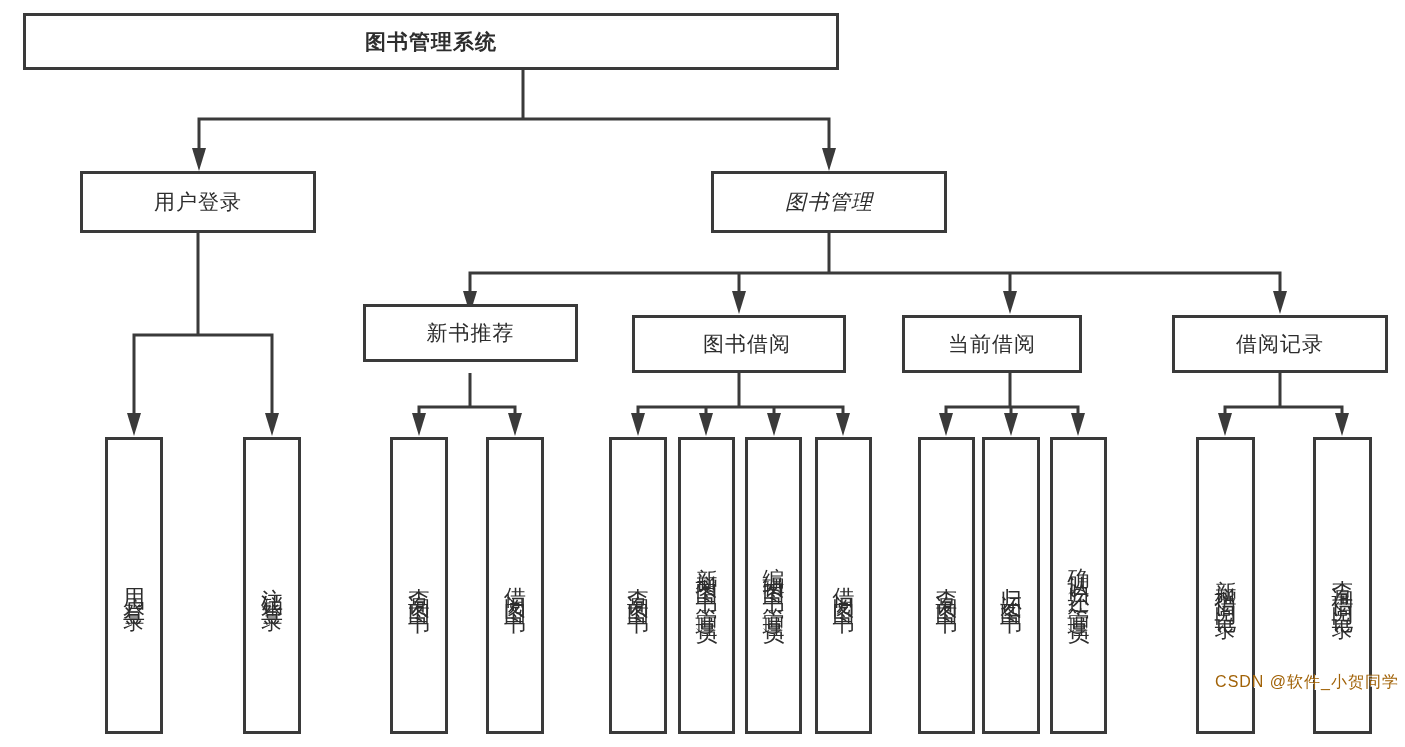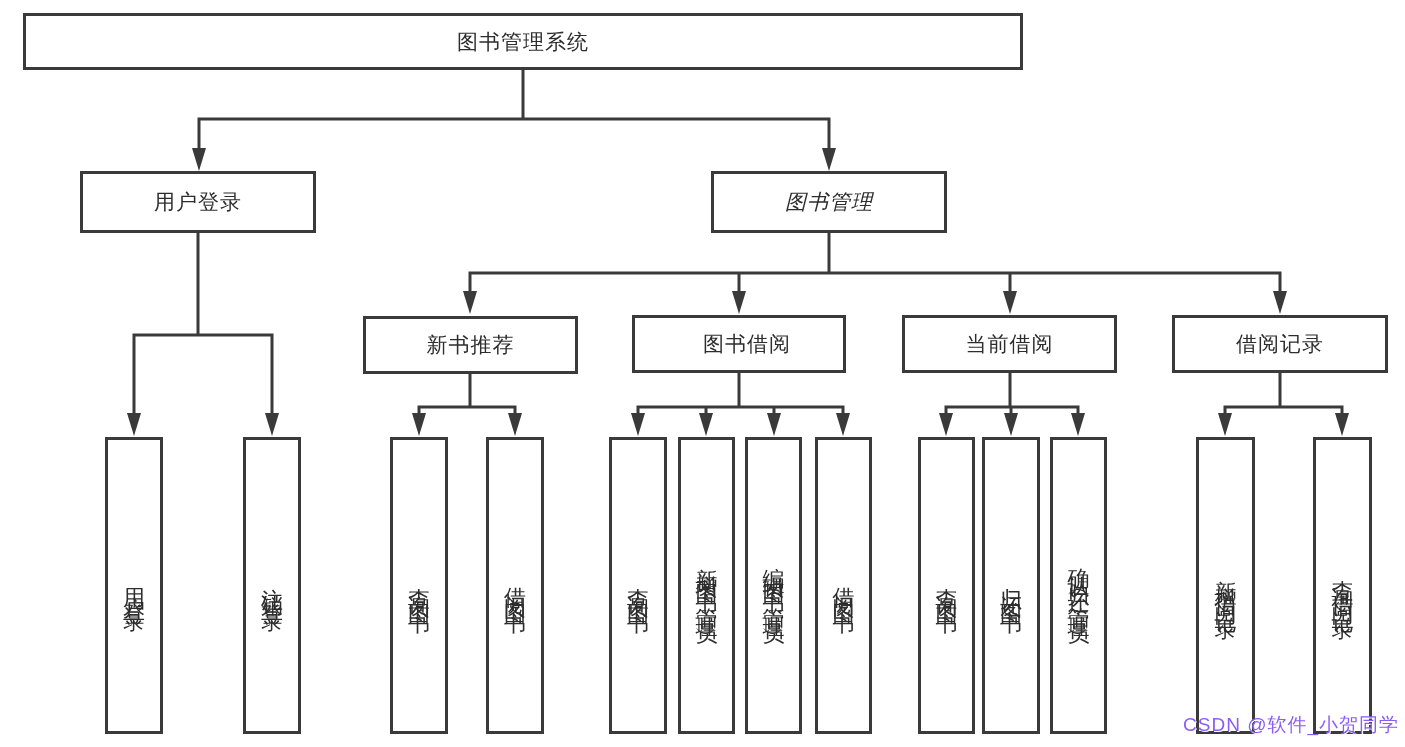--- a/index.html
+++ b/index.html
@@ -37,24 +37,24 @@
     writing-mode: vertical-rl;
     text-orientation: mixed;
     letter-spacing: 8px;
     line-height: 1;
     font-size: 22px;
     white-space: nowrap;
   }
   .hlabel { white-space: nowrap; }
   .watermark {
     position: absolute;
-    top: 712px;
+    top: 672px;
     right: 6px;
-    font-size: 19px;
-    color: #8b5cf6;
+    font-size: 16px;
+    color: #a16207;
     letter-spacing: 1px;
     white-space: nowrap;
     text-shadow: 1px 1px 0 #ffffff;
   }
 </style>
 </head>
 <body>
 
 <div class="canvas">
 
@@ -87,38 +87,38 @@
     <path d="M1010 373 L1010 407 M944.5 407 L1079.5 407 M946 407 L946 415 M1011 407 L1011 415 M1078 407 L1078 415"></path>
     <polygon fill="#3a3a3a" stroke="none" points="939,413 953,413 946,436"></polygon>
     <polygon fill="#3a3a3a" stroke="none" points="1004,413 1018,413 1011,436"></polygon>
     <polygon fill="#3a3a3a" stroke="none" points="1071,413 1085,413 1078,436"></polygon>
 
     <path d="M1280 373 L1280 407 M1223.5 407 L1343.5 407 M1225 407 L1225 415 M1342 407 L1342 415"></path>
     <polygon fill="#3a3a3a" stroke="none" points="1218,413 1232,413 1225,436"></polygon>
     <polygon fill="#3a3a3a" stroke="none" points="1335,413 1349,413 1342,436"></polygon>
   </svg>
 
-  <div class="node" style="left:23px; top:13px; width:1000px; height:57px;">
+  <div class="node" style="left:23px; top:13px; width:816px; height:57px;font-weight:bold;">
     <span class="hlabel">图书管理系统</span>
   </div>
 
   <div class="node" style="left:80px; top:171px; width:236px; height:62px;">
     <span class="hlabel">用户登录</span>
   </div>
   <div class="node" style="left:711px; top:171px; width:236px; height:62px;font-style:italic;">
     <span class="hlabel">图书管理</span>
   </div>
 
-  <div class="node" style="left:363px; top:316px; width:215px; height:58px;text-align:right;">
+  <div class="node" style="left:363px; top:304px; width:215px; height:58px;text-align:right;">
     <span class="hlabel">新书推荐</span>
   </div>
   <div class="node" style="left:632px; top:315px; width:214px; height:58px;padding-left:16px;">
     <span class="hlabel">图书借阅</span>
   </div>
-  <div class="node" style="left:902px; top:315px; width:215px; height:58px;">
+  <div class="node" style="left:902px; top:315px; width:180px; height:58px;">
     <span class="hlabel">当前借阅</span>
   </div>
   <div class="node" style="left:1172px; top:315px; width:216px; height:58px;">
     <span class="hlabel">借阅记录</span>
   </div>
 
   <div class="node leaf" style="left:105px;">
     <span class="vtext">用户登录</span>
   </div>
   <div class="node leaf" style="left:243px;">

